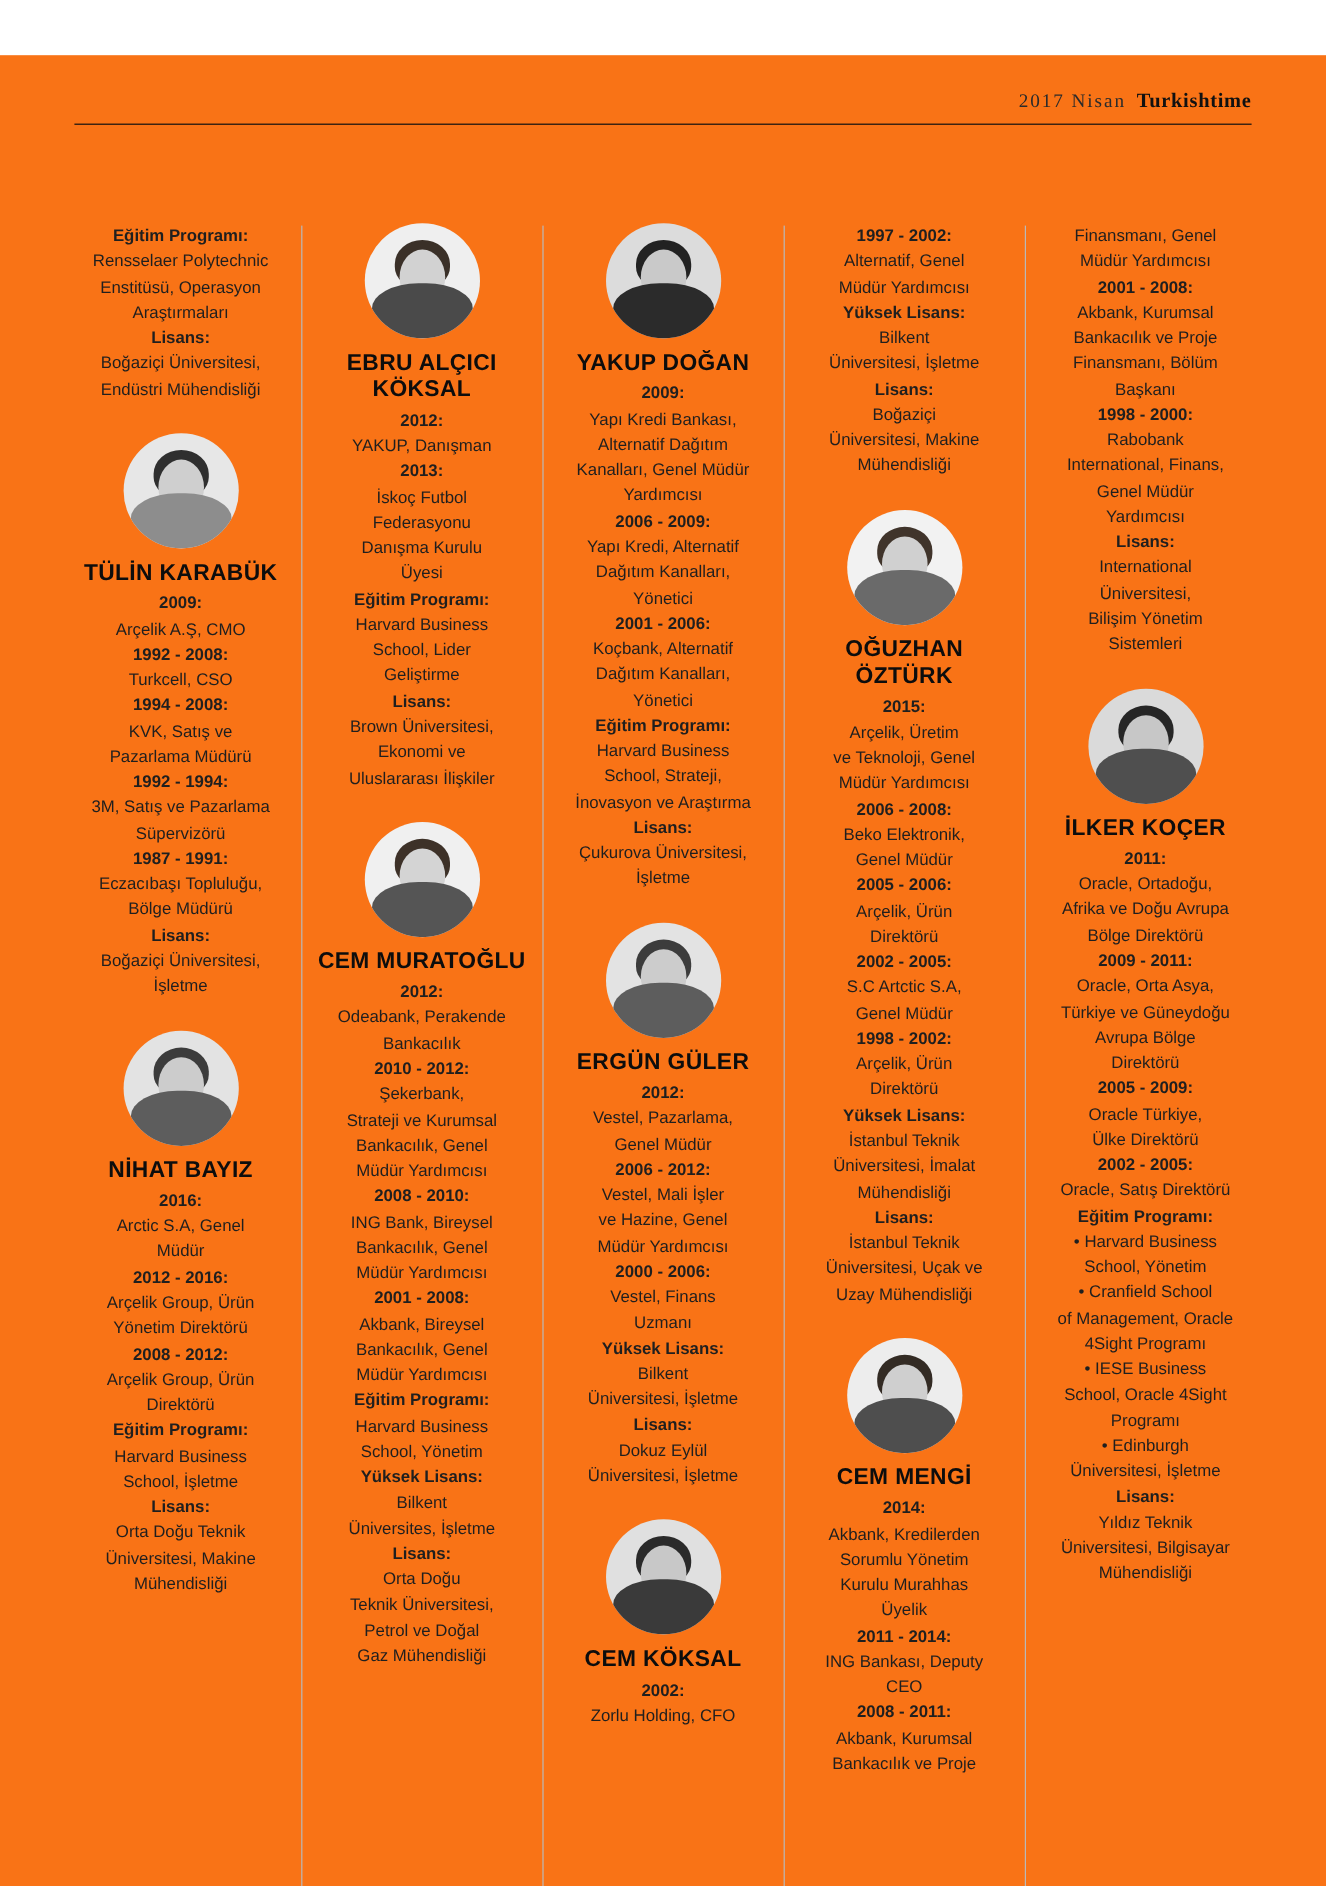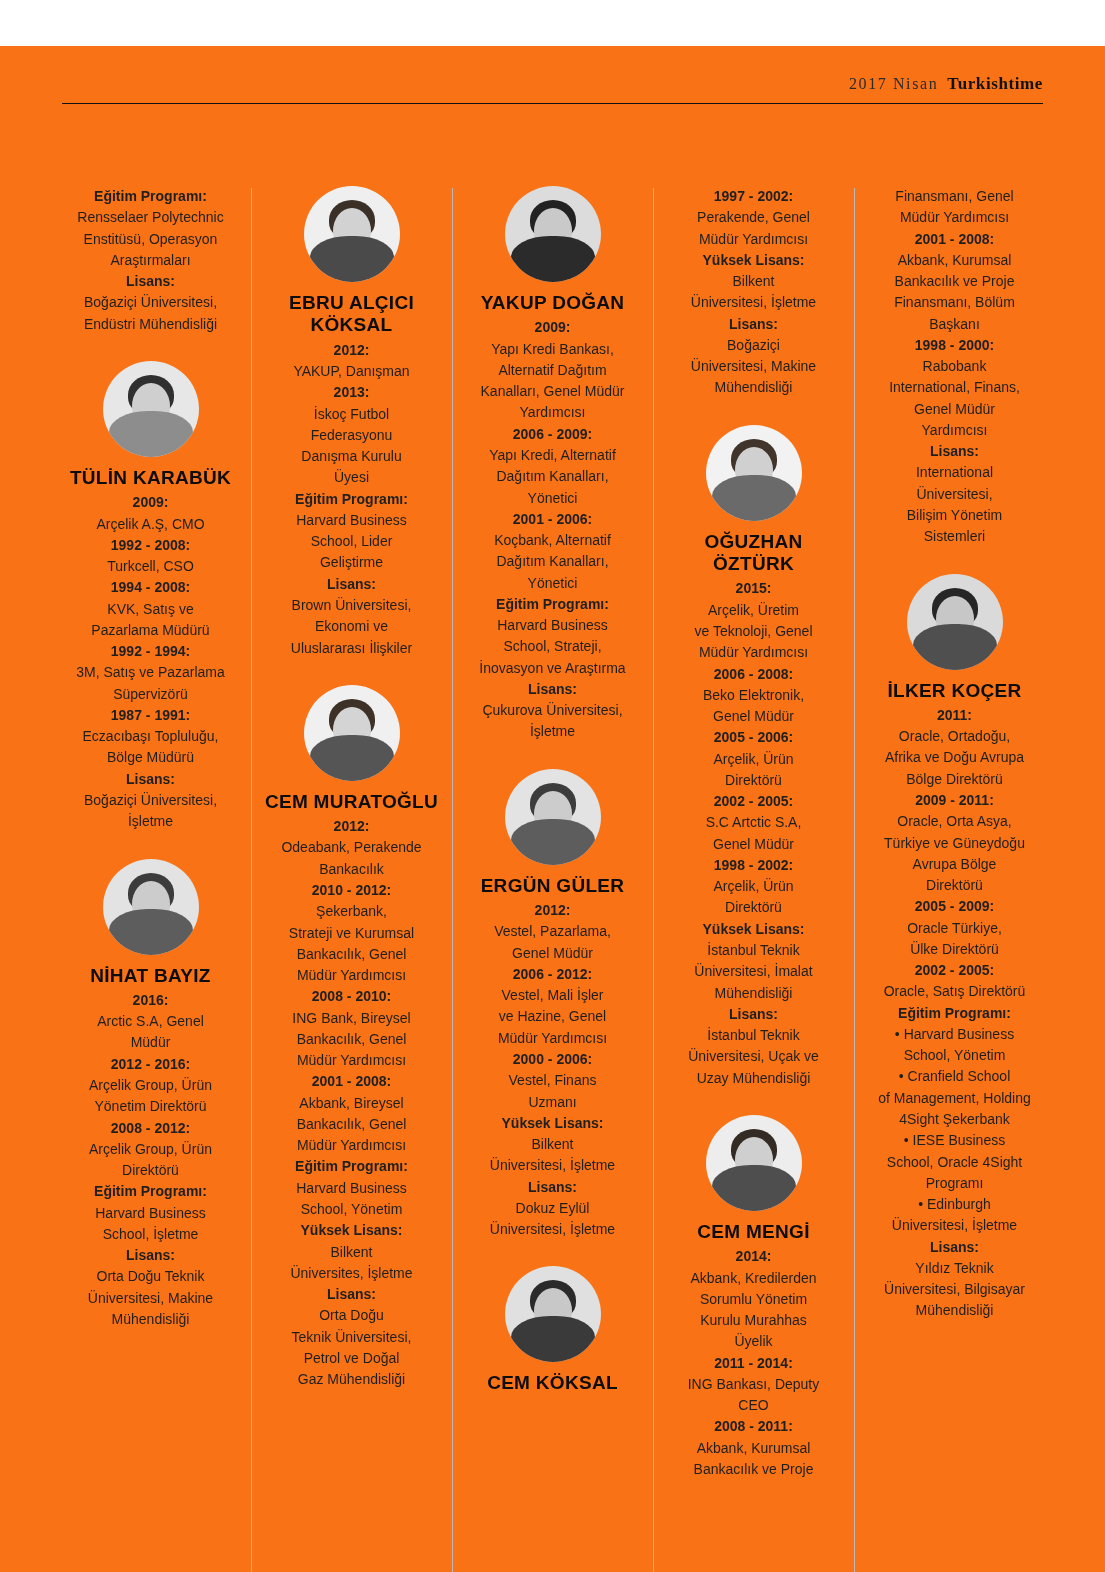--- a/index.html
+++ b/index.html
@@ -325,27 +325,31 @@
             <div class="r">Üniversitesi, İşletme</div>
           </div>
         </div>
         <div class="entry">
           <div class="photo" style="background: rgb(224, 224, 224);">
             <div class="face hair" style="width:46px;height:40px;top:14px;background:#2a2a2a;"></div>
             <div class="face head" style="background:#c8c8c8;"></div>
             <div class="face body" style="background:#3a3a3a;"></div>
           </div>
           <div class="name">CEM KÖKSAL</div>
+          <div class="lines">
+            <div class="b">2002:</div>
+            <div class="r">Zorlu Holding, CFO</div>
+          </div>
         </div>
       </div>
       <div class="col">
         <div class="entry">
           <div class="lines">
             <div class="b">1997 - 2002:</div>
-            <div class="r">Perakende, Genel</div>
+            <div class="r">Alternatif, Genel</div>
             <div class="r">Müdür Yardımcısı</div>
             <div class="b">Yüksek Lisans:</div>
             <div class="r">Bilkent</div>
             <div class="r">Üniversitesi, İşletme</div>
             <div class="b">Lisans:</div>
             <div class="r">Boğaziçi</div>
             <div class="r">Üniversitesi, Makine</div>
             <div class="r">Mühendisliği</div>
           </div>
         </div>
@@ -446,22 +450,22 @@
             <div class="r">Direktörü</div>
             <div class="b">2005 - 2009:</div>
             <div class="r">Oracle Türkiye,</div>
             <div class="r">Ülke Direktörü</div>
             <div class="b">2002 - 2005:</div>
             <div class="r">Oracle, Satış Direktörü</div>
             <div class="b">Eğitim Programı:</div>
             <div class="r">• Harvard Business</div>
             <div class="r">School, Yönetim</div>
             <div class="r">• Cranfield School</div>
-            <div class="r">of Management, Holding</div>
-            <div class="r">4Sight Şekerbank</div>
+            <div class="r">of Management, Oracle</div>
+            <div class="r">4Sight Programı</div>
             <div class="r">• IESE Business</div>
             <div class="r">School, Oracle 4Sight</div>
             <div class="r">Programı</div>
             <div class="r">• Edinburgh</div>
             <div class="r">Üniversitesi, İşletme</div>
             <div class="b">Lisans:</div>
             <div class="r">Yıldız Teknik</div>
             <div class="r">Üniversitesi, Bilgisayar</div>
             <div class="r">Mühendisliği</div>
           </div>

